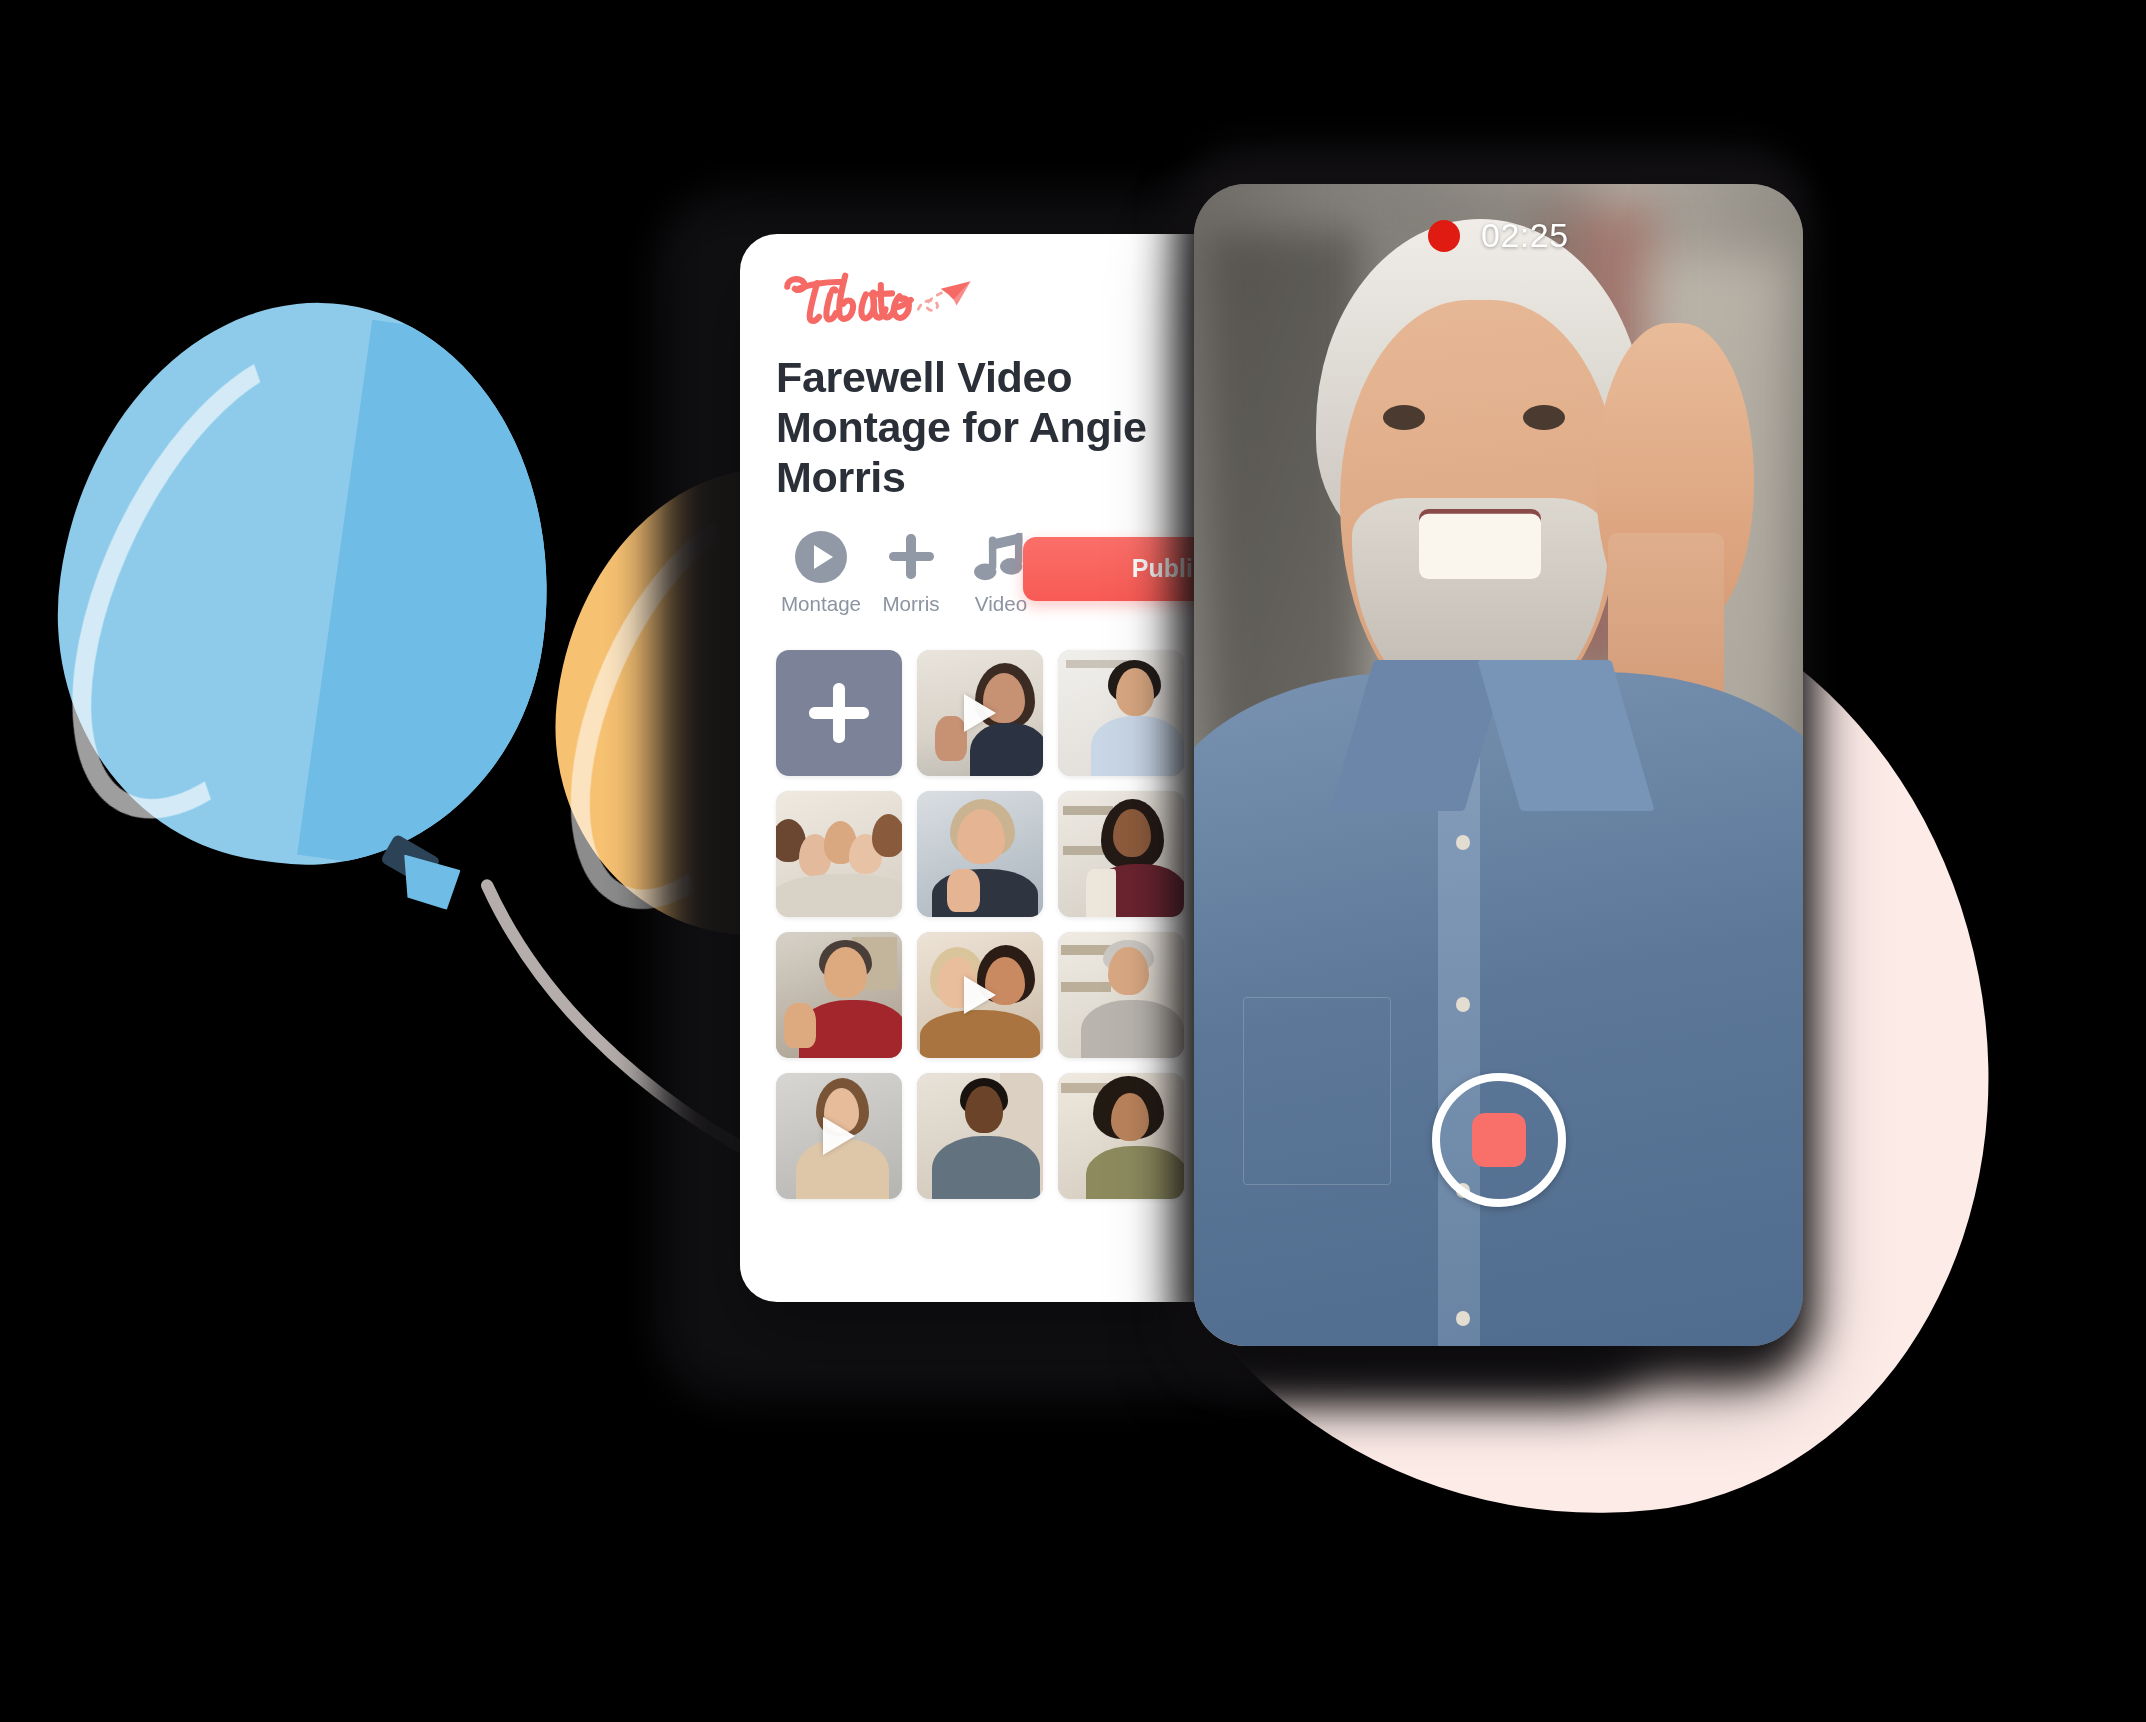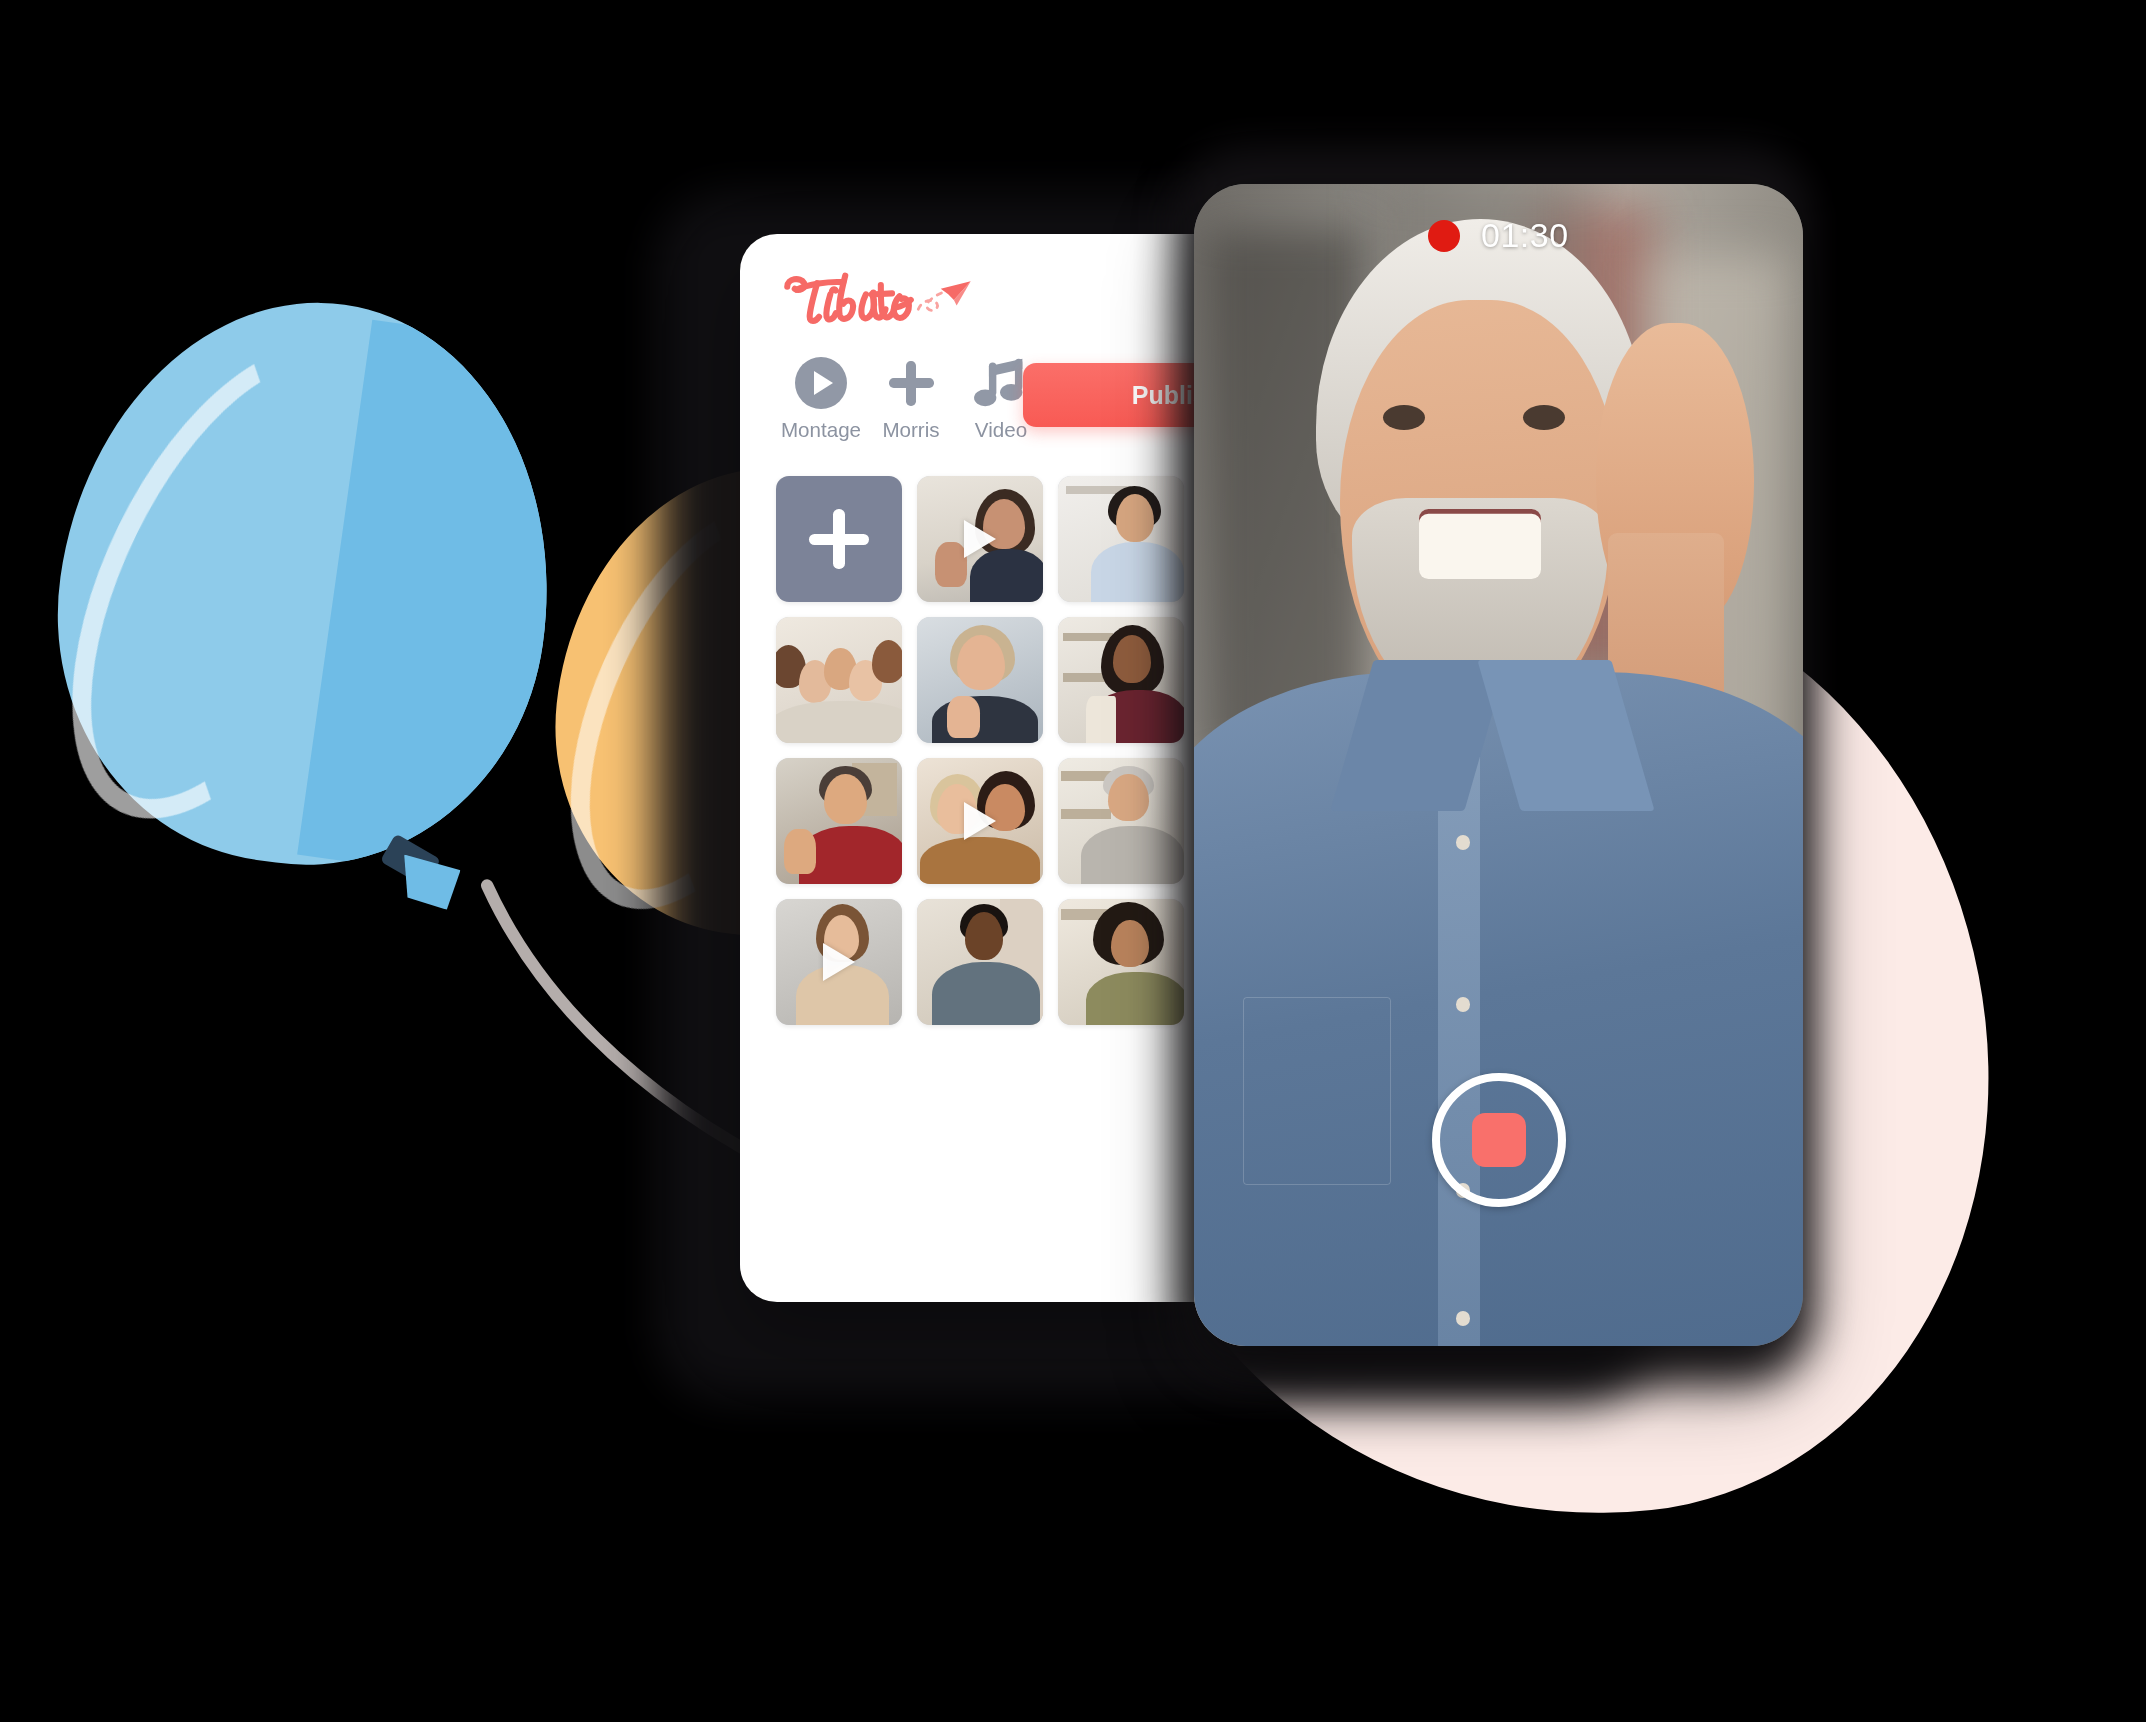--- a/index.html
+++ b/index.html
@@ -247,20 +247,21 @@
         </svg>
       </div>
 
       <div class="menu-btn">
         <i></i>
         <i></i>
         <i></i>
       </div>
     </div>
 
+    <h1 class="card-title">Farewell Video Montage for Angie Morris</h1>
 
     <div class="toolbar">
 
       <div class="tool">
         <div class="glyph">
           <div class="play-circle">
               <div class="tri"></div>
             </div>
         </div>
         <div class="lbl">Montage</div>
@@ -471,21 +472,21 @@
       <div style="position:absolute;left:43%;top:70%;width:2.4%;height:1.3%;border-radius:50%;background:#E3DCD0;"></div>
       <div style="position:absolute;left:43%;top:86%;width:2.4%;height:1.3%;border-radius:50%;background:#E3DCD0;"></div>
       <div style="position:absolute;left:43%;top:97%;width:2.4%;height:1.3%;border-radius:50%;background:#E3DCD0;"></div>
 
       <div style="position:absolute;left:8%;top:70%;width:24%;height:16%;
                   border:1.9px solid rgba(255,255,255,.18);border-radius:3.7px;"></div>
     </div>
 
     <div class="rec-bar">
       <div class="rec-dot"></div>
-      <div class="rec-time">01:30</div>
+      <div class="rec-time">02:25</div>
     </div>
 
     <div class="stop-btn">
       <div class="sq"></div>
     </div>
   </div>
 
 </div>
 
 

